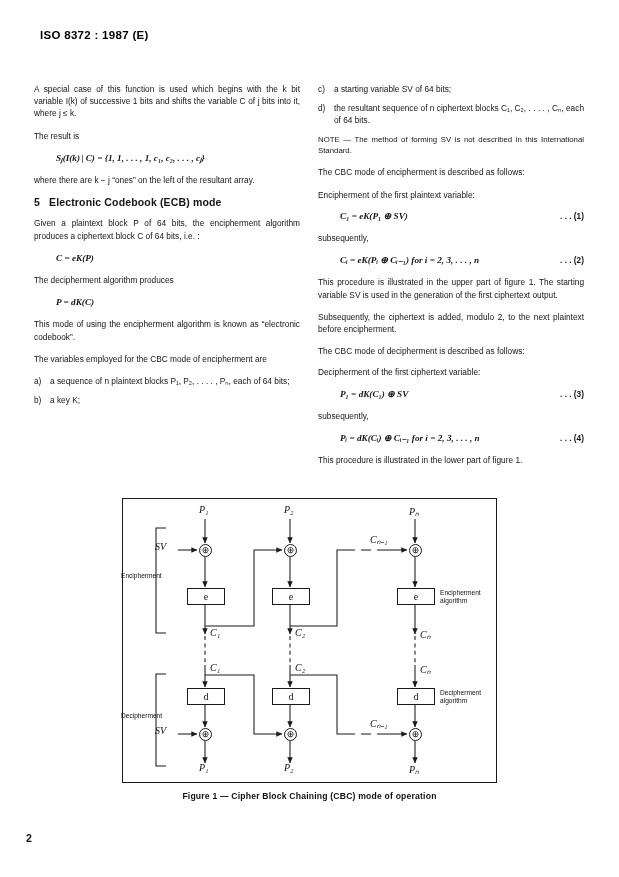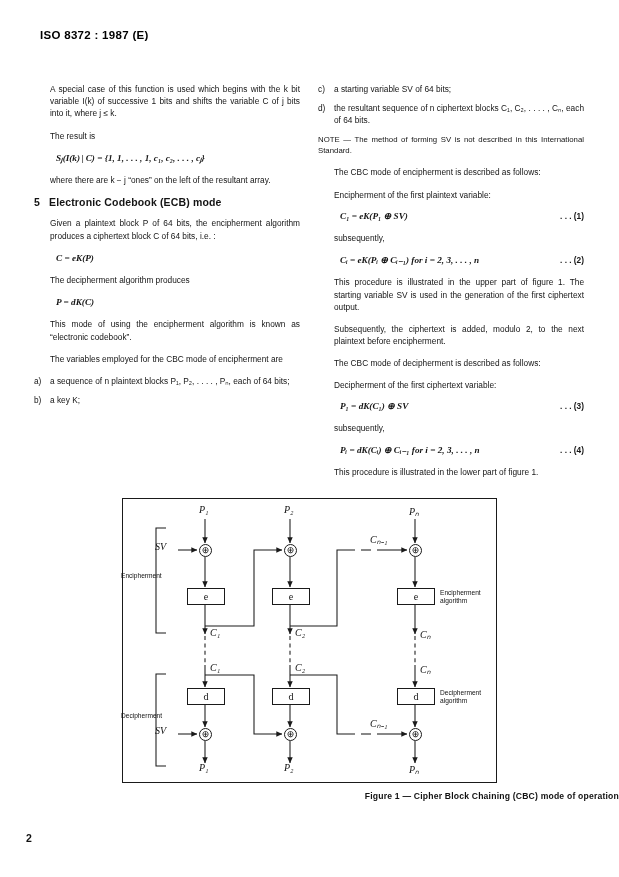--- a/index.html
+++ b/index.html
@@ -32,21 +32,21 @@
     top: 83px;
     width: 266px;
     font-size: 8.3px;
     line-height: 12.2px;
     text-align: justify;
     color: #141414;
   }
   #col-left  { left: 34px; }
   #col-right { left: 318px; }
 
-  .p   { margin: 0 0 10px 16px; }
+  .p   { margin: 0 0 10px 0; }
   .p.tight { margin-bottom: 9px; }
 
   h2.sec {
     font-size: 10.5px;
     font-weight: bold;
     margin: 3px 0 9px 0;
     letter-spacing: 0.15px;
   }
   h2.sec .num { margin-right: 9px; }
 
@@ -129,21 +129,21 @@
     line-height: 10px;
     color: #111;
   }
   #figure svg { position: absolute; left: 0; top: 0; overflow: visible; }
 
   .caption {
     position: absolute;
     left: 0;
     top: 791px;
     width: 619px;
-    text-align: right;
+    text-align: center;
     font-size: 8.6px;
     font-weight: bold;
     letter-spacing: 0.2px;
   }
   .pageno {
     position: absolute;
     left: 26px;
     top: 832px;
     font-size: 10.5px;
     font-weight: bold;

